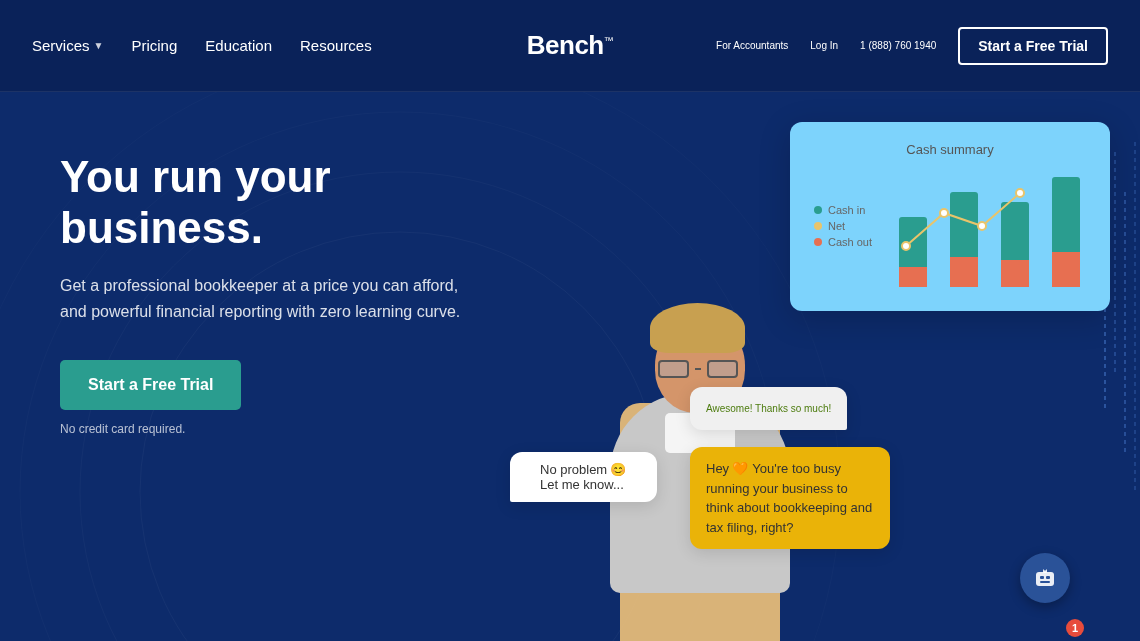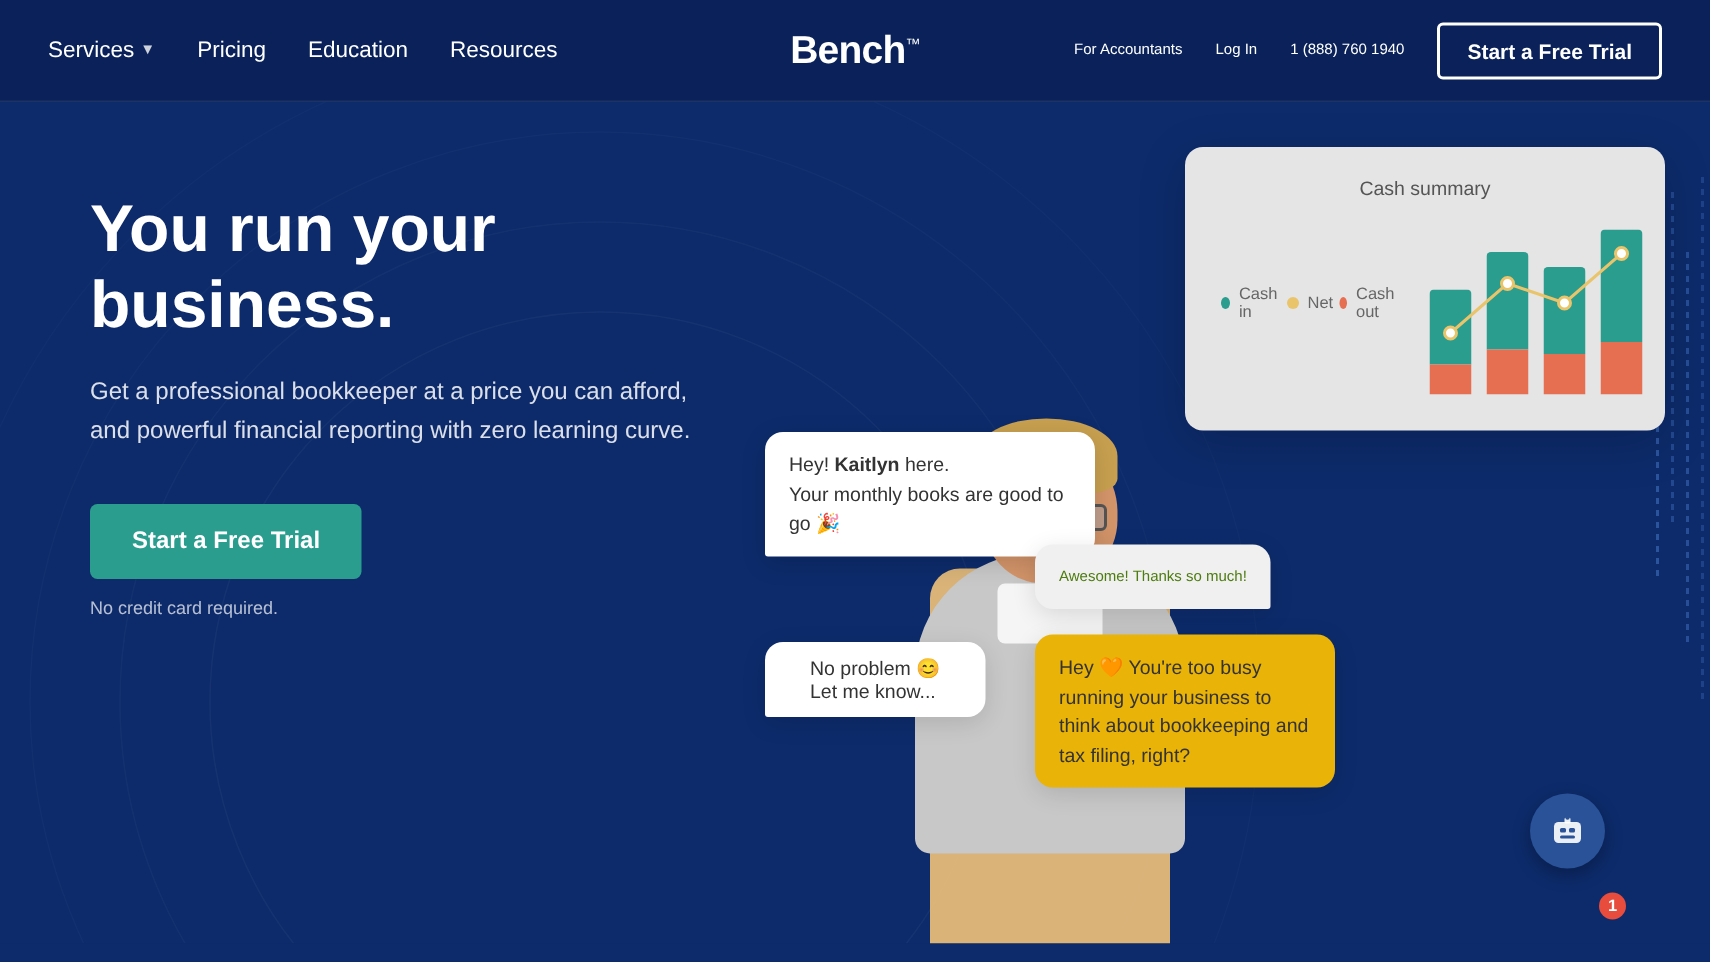--- a/index.html
+++ b/index.html
@@ -10,21 +10,21 @@
       font-family: -apple-system, BlinkMacSystemFont, 'Segoe UI', Helvetica, Arial, sans-serif;
       background: #0d2b6b;
     }
 
     
     nav {
       background: #0a2259;
       display: flex;
       align-items: center;
       padding: 0 32px;
-      height: 68px;
+      height: 92px;
       position: relative;
       z-index: 10;
       border-bottom: 1px solid rgba(255,255,255,0.08);
     }
     .nav-left {
       display: flex;
       align-items: center;
       gap: 28px;
     }
     .nav-item {
@@ -143,36 +143,36 @@
       bottom: 0;
       width: 650px;
       pointer-events: none;
     }
 
     
     .cash-summary-card {
       position: absolute;
       top: 30px;
       right: 30px;
-      background: #e5e5e5;
+      background: #7dd3fc;
       border-radius: 12px;
       padding: 20px 24px;
       width: 320px;
       box-shadow: 0 8px 32px rgba(0,0,0,0.18);
     }
     .cash-summary-title {
       font-size: 13px;
       color: #555;
       font-weight: 500;
       text-align: center;
       margin-bottom: 14px;
     }
     .cash-legend {
       display: flex;
-      flex-direction: row;
+      flex-direction: column;
       gap: 4px;
       margin-bottom: 10px;
       justify-content: center;
     }
     .cash-legend-item {
       display: flex;
       align-items: center;
       gap: 6px;
       font-size: 11px;
       color: #666;
@@ -426,23 +426,20 @@
 
       <div style="position:absolute;bottom:300px;left:60px;width:95px;height:50px;background:#c8a050;border-radius:50% 50% 20% 20%;"></div>
 
       <div style="position:absolute;bottom:275px;left:68px;width:80px;height:18px;display:flex;gap:6px;align-items:center;">
         <div style="width:32px;height:18px;border:2px solid #555;border-radius:4px;background:rgba(150,180,220,0.3);"></div>
         <div style="width:6px;height:2px;background:#555;"></div>
         <div style="width:32px;height:18px;border:2px solid #555;border-radius:4px;background:rgba(150,180,220,0.3);"></div>
       </div>
     </div>
 
-    <div class="chat-bubble-1">
-      <span>Hey! <strong>Kaitlyn</strong> here.<br>Your monthly books are good to go 🎉</span>
-    </div>
 
     <div class="chat-bubble-2">
       <span>Awesome! Thanks so much!</span>
     </div>
 
     <div class="chat-bubble-3">
       <span>No problem 😊<br>Let me know...</span>
     </div>
 
     <div class="chat-bubble-4">

